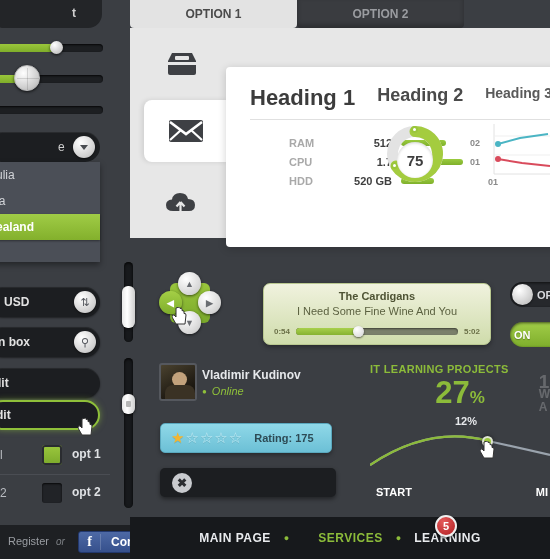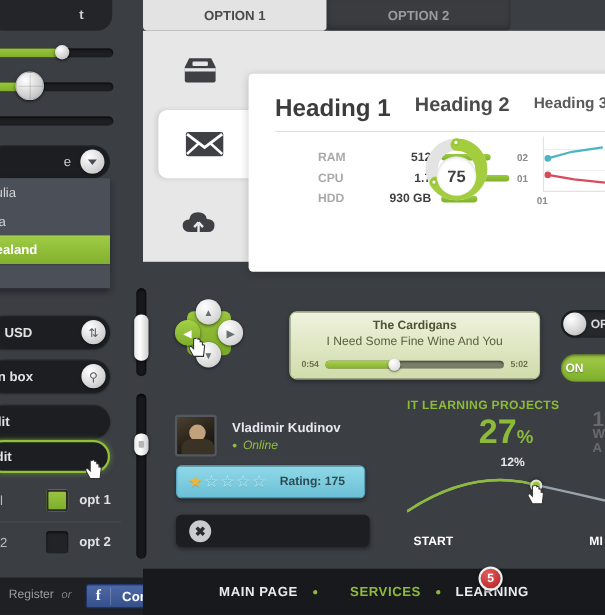--- a/index.html
+++ b/index.html
@@ -154,21 +154,21 @@
   .toggle { position:absolute; height:25px; border-radius:13px; display:flex; align-items:center;
     box-shadow:inset 0 1px 3px rgba(0,0,0,.6); }
   .toggle.off { background:#26282c; }
   .toggle.on { background:linear-gradient(#a2cd48,#7eae2c); justify-content:flex-start; }
   .toggle .tk { width:21px; height:21px; border-radius:50%; margin:0 2px;
     background:radial-gradient(circle at 35% 30%,#fff,#cbcbcb 70%,#a5a5a5); box-shadow:0 1px 2px rgba(0,0,0,.6); }
   .toggle .tl { font-size:11px; font-weight:bold; }
   .toggle.off .tl { color:#d8dade; margin-left:2px; }
   .toggle.on .tl { color:#fff; margin-left:4px; text-shadow:0 1px 1px rgba(0,0,0,.3); }
 
-  .profile { position:absolute; left:159px; top:377px; display:flex; align-items:center; gap:14px; }
+  .profile { position:absolute; left:159px; top:363px; display:flex; align-items:center; gap:5px; }
   .avatar { width:38px; height:38px; border-radius:3px; border:2px solid #55585e;
     background:linear-gradient(150deg,#4a422f,#241f16 60%,#0e0c08);
     position:relative; overflow:hidden; }
   .avatar::before { content:''; position:absolute; left:11px; top:7px; width:15px; height:15px;
     border-radius:50%; background:#c2a27c; }
   .avatar::after { content:''; position:absolute; left:4px; bottom:0; width:30px; height:14px;
     border-radius:8px 8px 0 0; background:#3a3224; }
   .pname { color:#e6e8eb; font-size:12px; font-weight:bold; }
   .pstat { color:#8fc03a; font-size:11px; font-style:italic; margin-top:3px; }
   .pstat::before { content:'\25CF'; color:#8fc03a; font-size:8px; margin-right:5px; vertical-align:middle; }
@@ -341,21 +341,21 @@
             <div class="v">512</div>
             <div class="bar" style="width:45px;"></div>
           </div>
           <div class="srow">
             <div class="k">CPU</div>
             <div class="v">1.7</div>
             <div class="bar" style="width:62px;"></div>
           </div>
           <div class="srow">
             <div class="k">HDD</div>
-            <div class="v">930 GB</div>
+            <div class="v">520 GB</div>
             <div class="bar" style="width:33px;"></div>
           </div>
         </div>
 
         <div class="donut">
           <svg width="58" height="58" viewBox="0 0 58 58" style="position:absolute;left:0;top:0;">
             <circle cx="29" cy="29" r="22.5" fill="none" stroke="#e3e3e3" stroke-width="11"></circle>
             <path d="M29 6.5 A22.5 22.5 0 1 1 10 41" fill="none" stroke="#a4cc3f" stroke-width="11" stroke-linecap="round"></path>
           </svg>
           <div class="dot-g" style="left:25px; top:1px;"></div>

